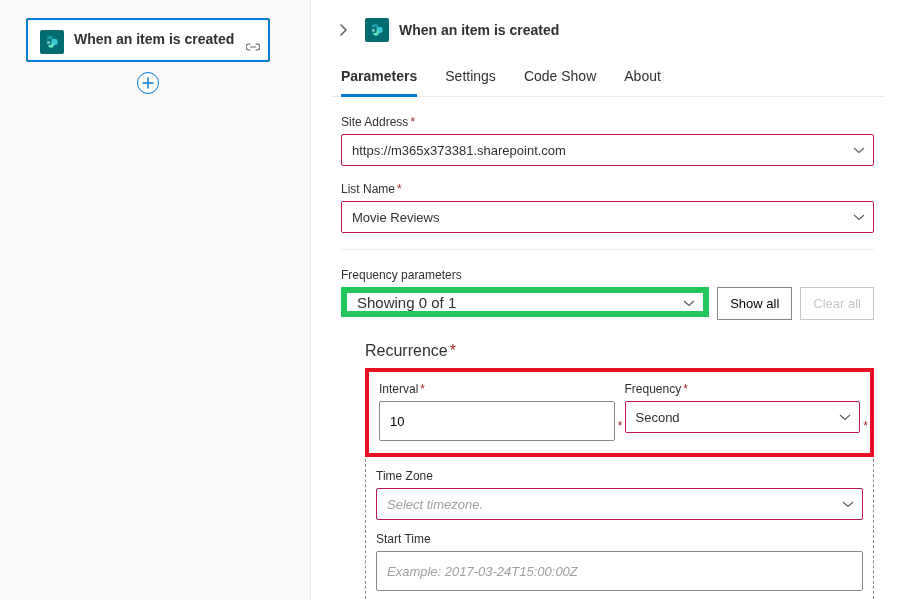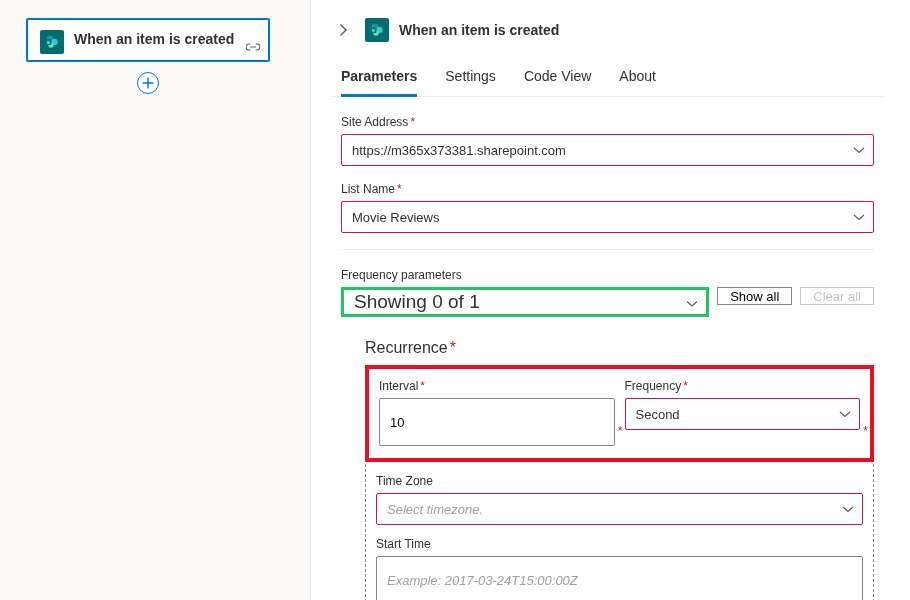--- a/index.html
+++ b/index.html
@@ -19,27 +19,27 @@
 .panel-title { font-weight: 600; font-size: 14px; }
 .tabs { display: flex; gap: 28px; border-bottom: 1px solid #edebe9; margin-bottom: 18px; padding-left: 10px; text-align: center; }
 .tab { padding: 6px 0 10px 0; cursor: pointer; color: #323130; font-size: 14px; }
 .tab.active { font-weight: 600; border-bottom: 3px solid #0078d4; margin-bottom: -1px; }
 .field { margin-bottom: 16px; padding: 0 10px; }
 .label { font-size: 12px; color: #323130; margin-bottom: 5px; display: block; }
 .req { color: #a4262c; margin-left: 2px; }
 .select-box { height: 32px; border: 1px solid #be185d; border-radius: 2px; padding: 0 30px 0 10px; display: flex; align-items: center; background: #fff; position: relative; cursor: pointer; }
 .select-box.disabled { color: #a19f9d; font-style: italic; }
 .chev { position: absolute; right: 8px; top: 50%; transform: translateY(-50%); color: #605e5c; pointer-events: none; }
-.input-box { height: 48px; border: 1px solid #8a8886; border-radius: 2px; padding: 0 10px; width: 100%; font-size: 13px; font-family: inherit; }
+.input-box { height: 40px; border: 1px solid #8a8886; border-radius: 2px; padding: 0 10px; width: 100%; font-size: 13px; font-family: inherit; }
 .input-box::placeholder { color: #a19f9d; font-style: italic; }
 .divider { height: 1px; background: #edebe9; margin: 8px 10px 18px 10px; }
 .adv-label { font-size: 12px; margin: 0 10px 5px 10px; }
 .adv-row { display: flex; gap: 8px; padding: 0 10px; margin-bottom: 22px; }
-.adv-select { flex: 1; height: 30px; border: 3px solid #22c55e; position: relative; display: flex; align-items: center; padding: 0 30px 0 10px; cursor: pointer; font-size: 19px; }
-.btn { height: 18px; padding: 0 12px; border: 1px solid #8a8886; background: #fff; cursor: pointer; font-size: 13px; font-family: inherit; }
+.adv-select { flex: 1; height: 30px; border: 6px solid #22c55e; position: relative; display: flex; align-items: center; padding: 0 30px 0 10px; cursor: pointer; font-size: 15px; }
+.btn { height: 33px; padding: 0 12px; border: 1px solid #8a8886; background: #fff; cursor: pointer; font-size: 13px; font-family: inherit; }
 .btn.disabled { color: #c8c6c4; border-color: #c8c6c4; cursor: default; }
 .section-head { display: flex; align-items: center; gap: 8px; padding: 0 10px; margin-bottom: 12px; cursor: pointer; }
 .section-title { font-weight: 600; font-size: 14px; }
 .recurrence-box { margin: 0 10px 0 34px; }
 .recurrence-label { font-size: 16px; margin-bottom: 8px; display: block; }
 .highlight-box { border: 4px solid #e81123; padding: 10px 10px 12px 10px; margin-bottom: 2px; }
 .two-col { display: flex; gap: 10px; }
 .col { flex: 1; position: relative; }
 .col .req-outside { position: absolute; right: -8px; bottom: 8px; color: #a4262c; font-size: 12px; }
 .dashed-box { border: 1px dashed #8a8886; border-top: none; padding: 10px 10px 12px 10px; }
@@ -93,21 +93,21 @@
           <rect x="1.5" y="5" width="6" height="6" rx="1" fill="#03787c"></rect>
           <text x="4.5" y="9.6" text-anchor="middle" fill="#fff" font-size="5" font-weight="600" font-family="Segoe UI">S</text>
         </svg>
     </div>
     <div class="panel-title">When an item is created</div>
   </div>
 
   <div class="tabs">
     <div class="tab active">Parameters</div>
     <div class="tab">Settings</div>
-    <div class="tab">Code View</div>
+    <div class="tab">Code Show</div>
     <div class="tab">About</div>
   </div>
 
   <div class="field">
     <span class="label"><span>Site Address</span><span class="req">*</span></span>
     <div class="select-box">
       <span>https://m365x373381.sharepoint.com</span>
       <span class="chev"><svg width="12" height="8" viewBox="0 0 12 8">
             <path d="M1 1.5L6 6l5-4.5" stroke="#605e5c" stroke-width="1.2" fill="none"></path>
           </svg></span>

